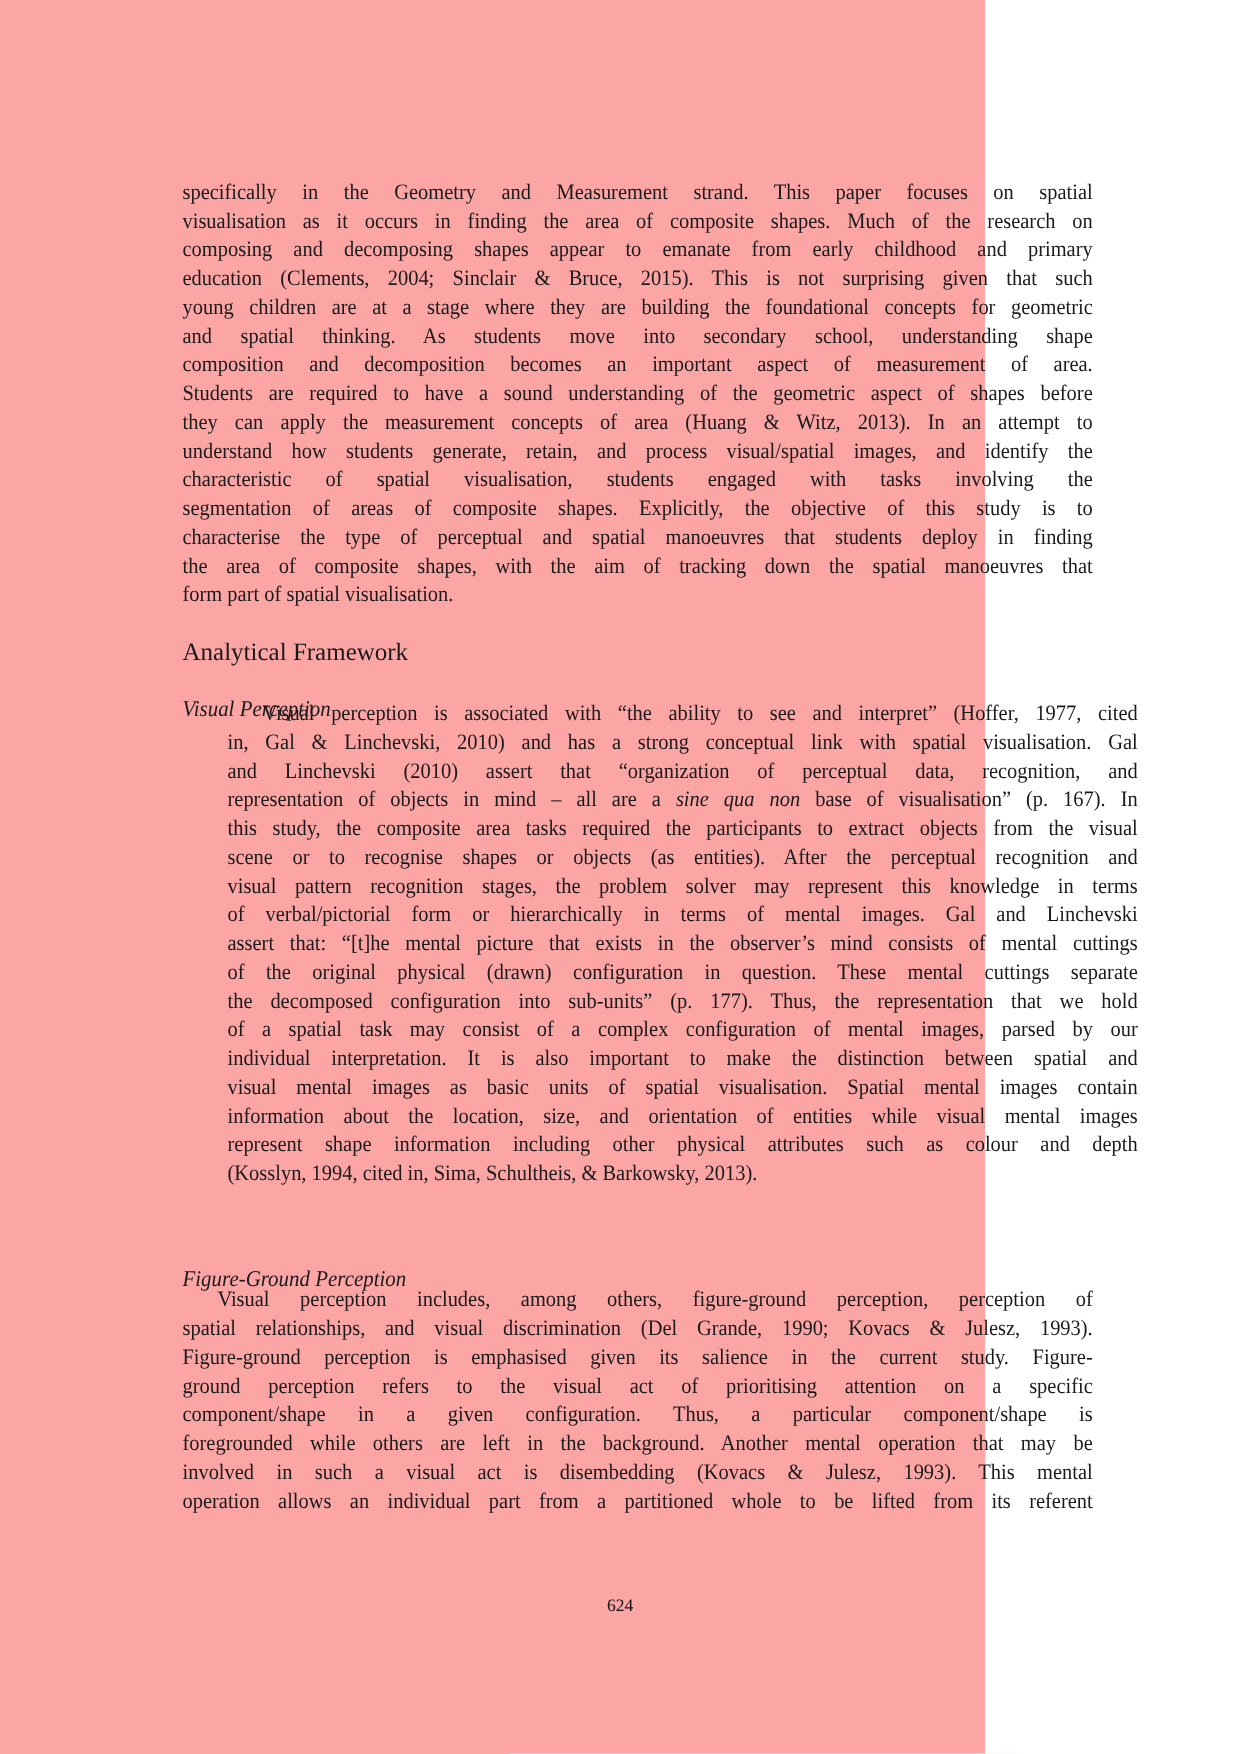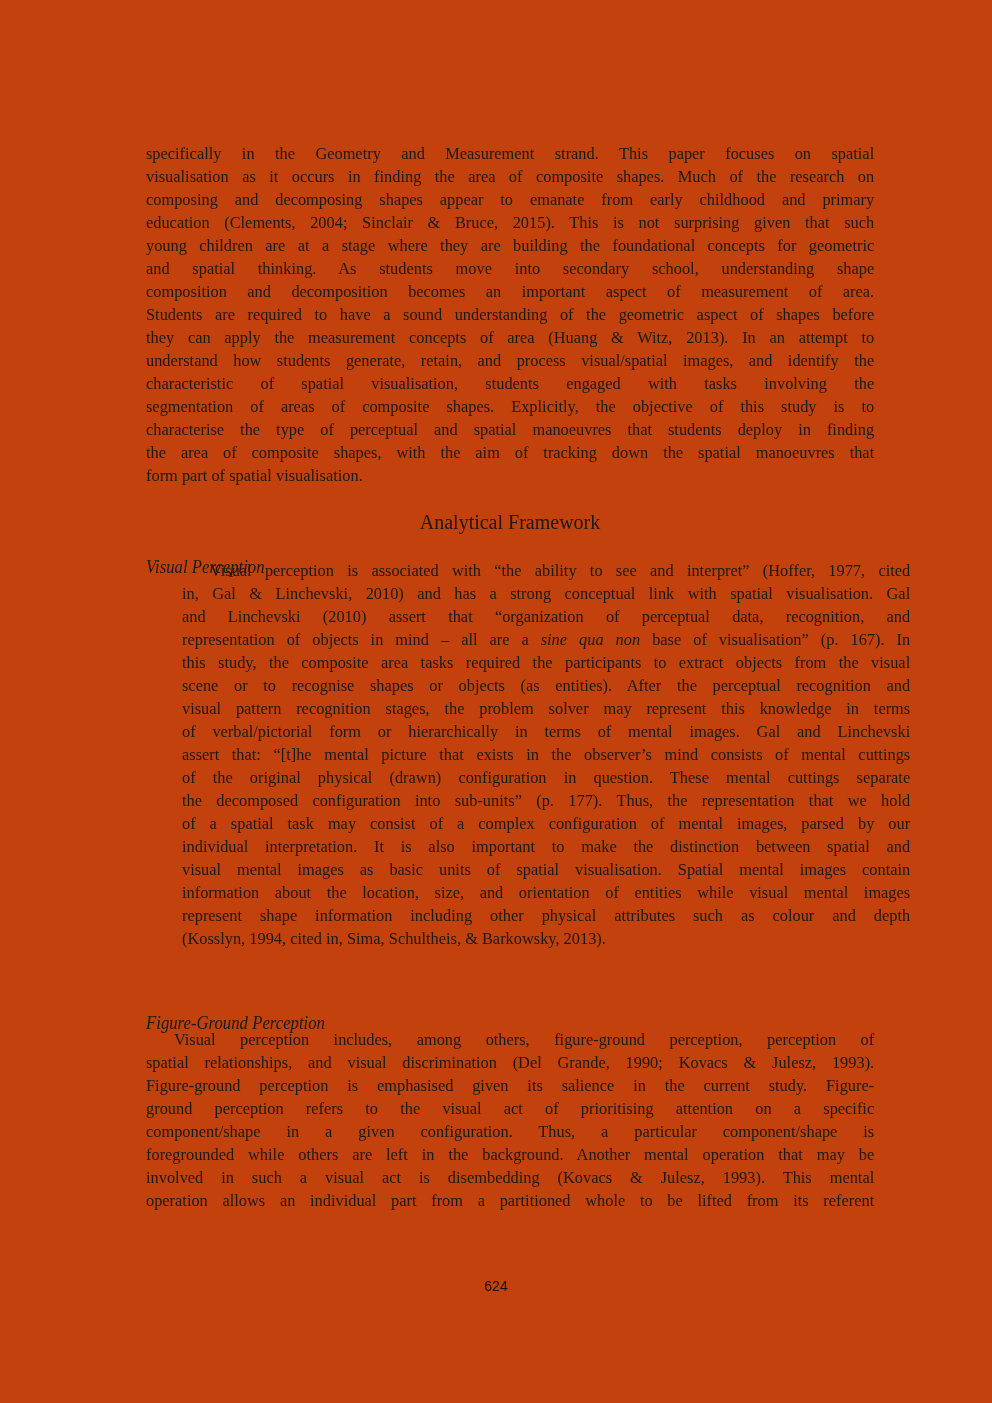--- a/index.html
+++ b/index.html
@@ -1,43 +1,43 @@
 <!DOCTYPE html>
 <html><head>
   <meta charset="utf-8">
   <style>
     html, body { margin: 0; padding: 0; background: #ffffff; }
     body { width: 992px; height: 1403px; position: relative; overflow: hidden; }
     .page {
-      position: absolute; left: 0; top: 0; width: 992px; height: 1403px;
-      background: #c2410c; color: #1a1a1a;
+      position: absolute; left: 0; top: 0; width: 788px; height: 1403px;
+      background: #fca5a5; color: #1a1a1a;
       font-family: "Liberation Serif", "DejaVu Serif", serif;
     }
     .block { position: absolute; left: 146px; width: 728px; }
     .line {
       display: block; height: 23px; line-height: 23px;
       font-size: 17.6px; white-space: nowrap;
       text-align: justify; text-align-last: justify;
       transform: scaleX(0.93); transform-origin: left center;
       width: 783px;
     }
     .line.last { text-align-last: left; }
     .line.indent { padding-left: 30px; width: 753px; }
     .heading {
-      position: absolute; left: 146px; width: 728px; text-align: center;
+      position: absolute; left: 146px; width: 728px; text-align: left;
       font-size: 20px; line-height: 24px; color: #1a1a1a;
     }
     .subheading {
       position: absolute; left: 146px; font-size: 18px; line-height: 22px;
       font-style: italic; color: #1a1a1a;
       transform: scaleX(0.93); transform-origin: left center;
     }
     .pagenum {
       position: absolute; left: 0; width: 992px; text-align: center;
-      font-family: Liberation Sans, sans-serif;
+      font-family: Liberation Serif, serif;
       font-size: 14px; color: #111;
     }
     em { font-style: italic; }
   </style>
 </head>
 <body>
 
 <div class="page">
 
   <div class="block" style="top:142px;">

